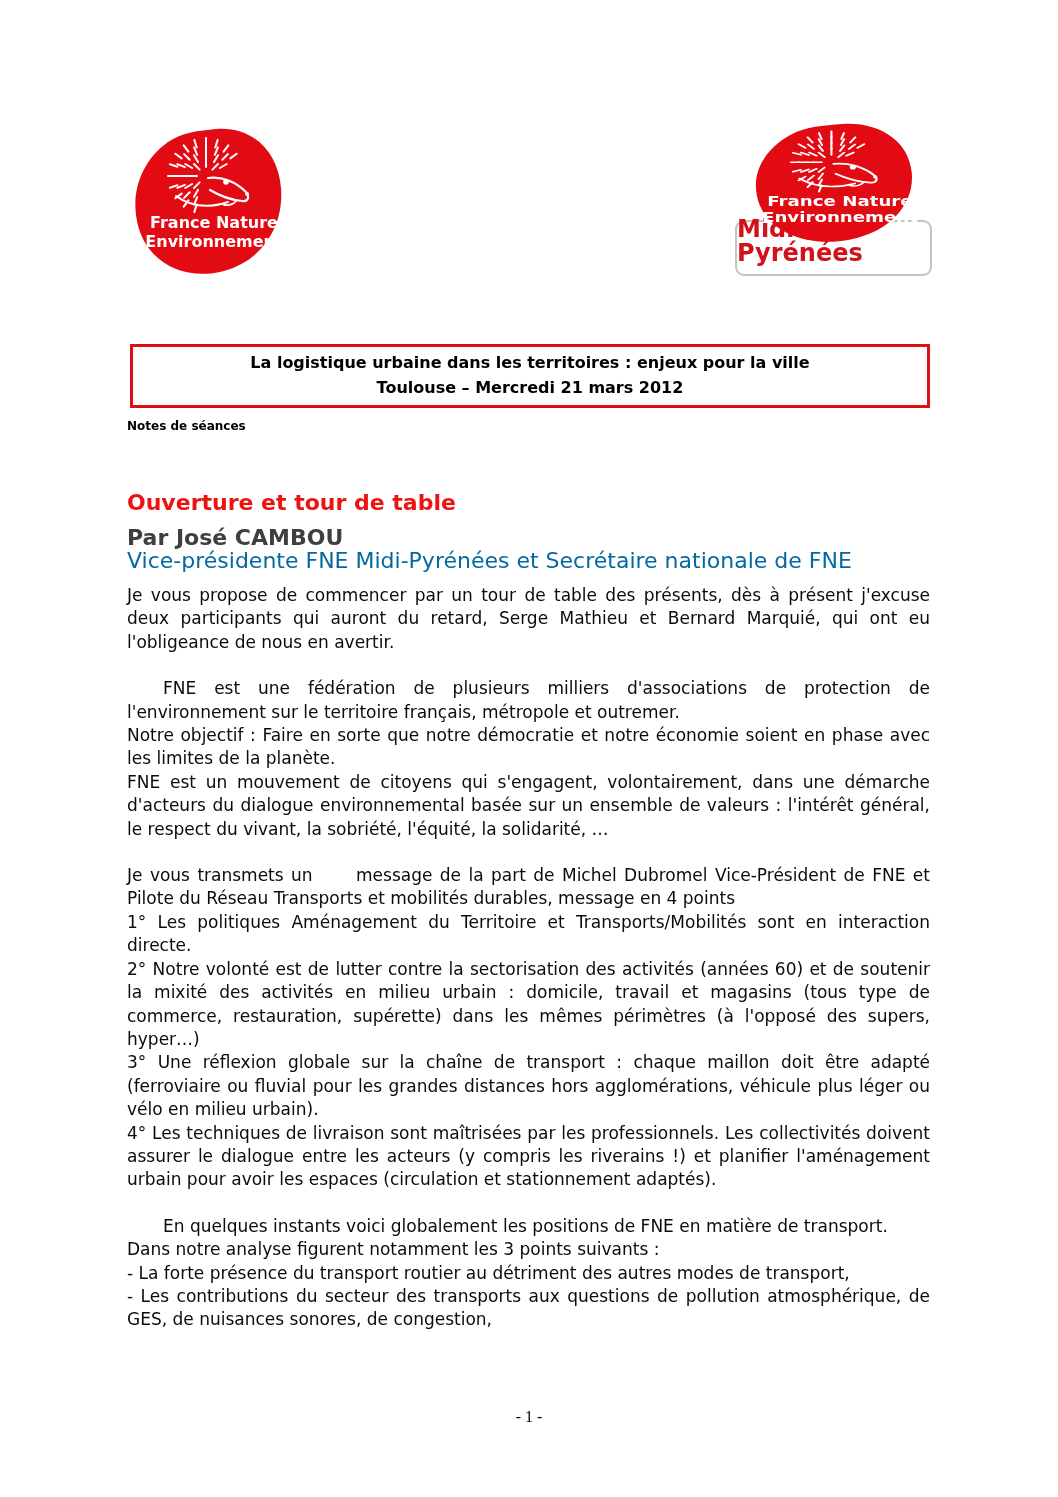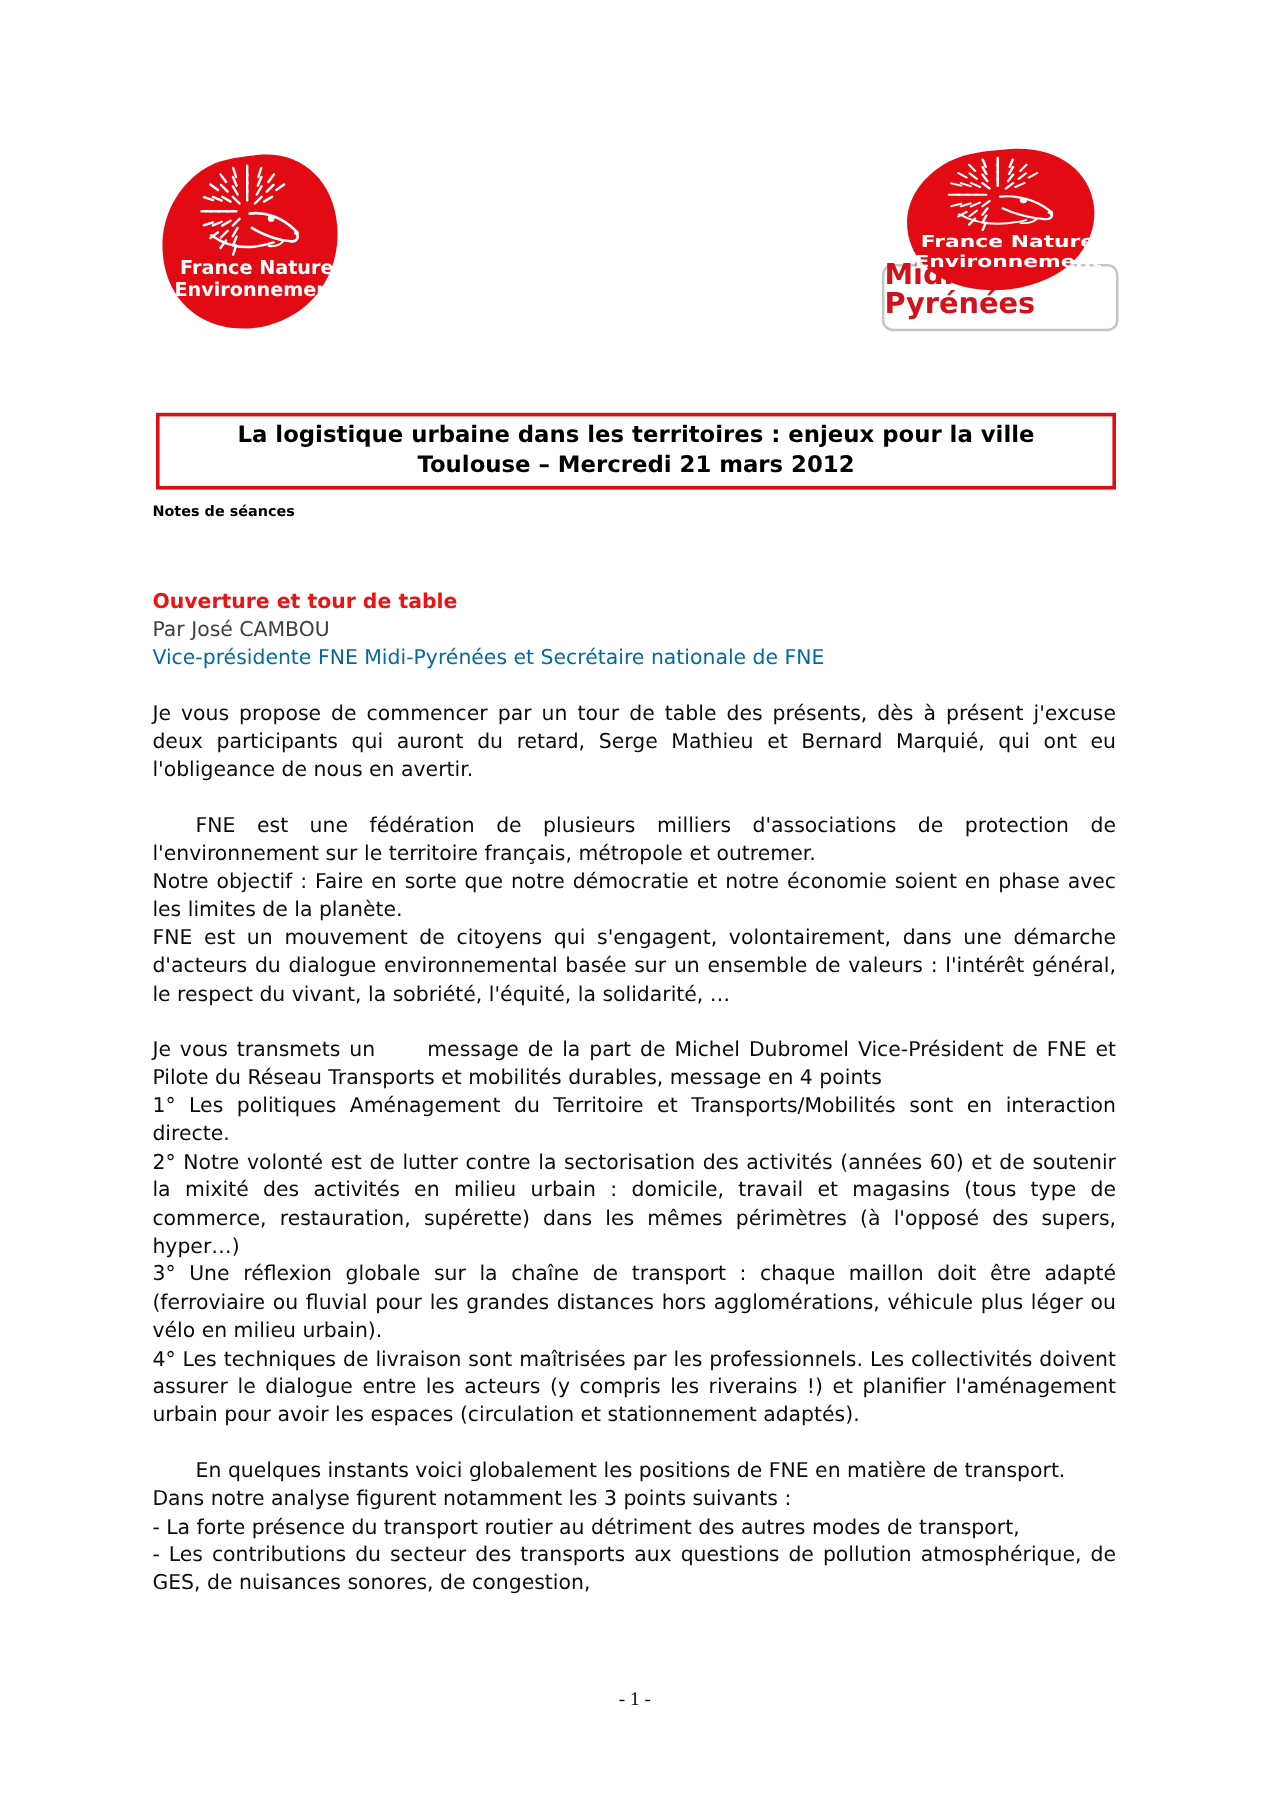--- a/index.html
+++ b/index.html
@@ -24,30 +24,30 @@
   }
   .logo-right svg{position:absolute;left:15px;top:0;}
   .logo-svg-text{fill:#ffffff;font-weight:bold;font-family:"DejaVu Sans",sans-serif;}
   
   .title-box{
     position:absolute;left:130px;top:344px;width:794px;
     border:3px solid var(--title-border,#dd0f14);
     padding:3px 0 5px 0;text-align:center;background:#ffffff;
   }
   .title-box div{
-    font-weight:bold;font-size:19px;line-height:25px;color:#000;white-space:nowrap;
+    font-weight:bold;font-size:16px;line-height:25px;color:#000;white-space:nowrap;
   }
   .subtitle{
     position:absolute;left:127px;top:419px;
     font-weight:bold;font-size:12px;color:#000;
   }
   
-  .session{position:absolute;left:127px;top:491px;font-size:17px;line-height:23px;}
+  .session{position:absolute;left:127px;top:491px;font-size:22px;line-height:23px;}
   .red-heading{font-weight:bold;color:var(--heading-red,#ee1313);}
-  .speaker{font-weight:normal;color:var(--speaker-gray,#3f3f3f);}
+  .speaker{font-weight:bold;color:var(--speaker-gray,#3f3f3f);margin-top:12px;}
   .role{color:#0369a1;}
   
   .body-text{
     position:absolute;left:127px;top:584px;width:803px;
     font-size:17px;line-height:23.4px;text-align:justify;color:#0b0b0b;
   }
   .body-text p{margin:0;}
   .body-text p.gap{margin-top:23px;}
   .b{font-weight:normal;margin-left:36px;}
   

